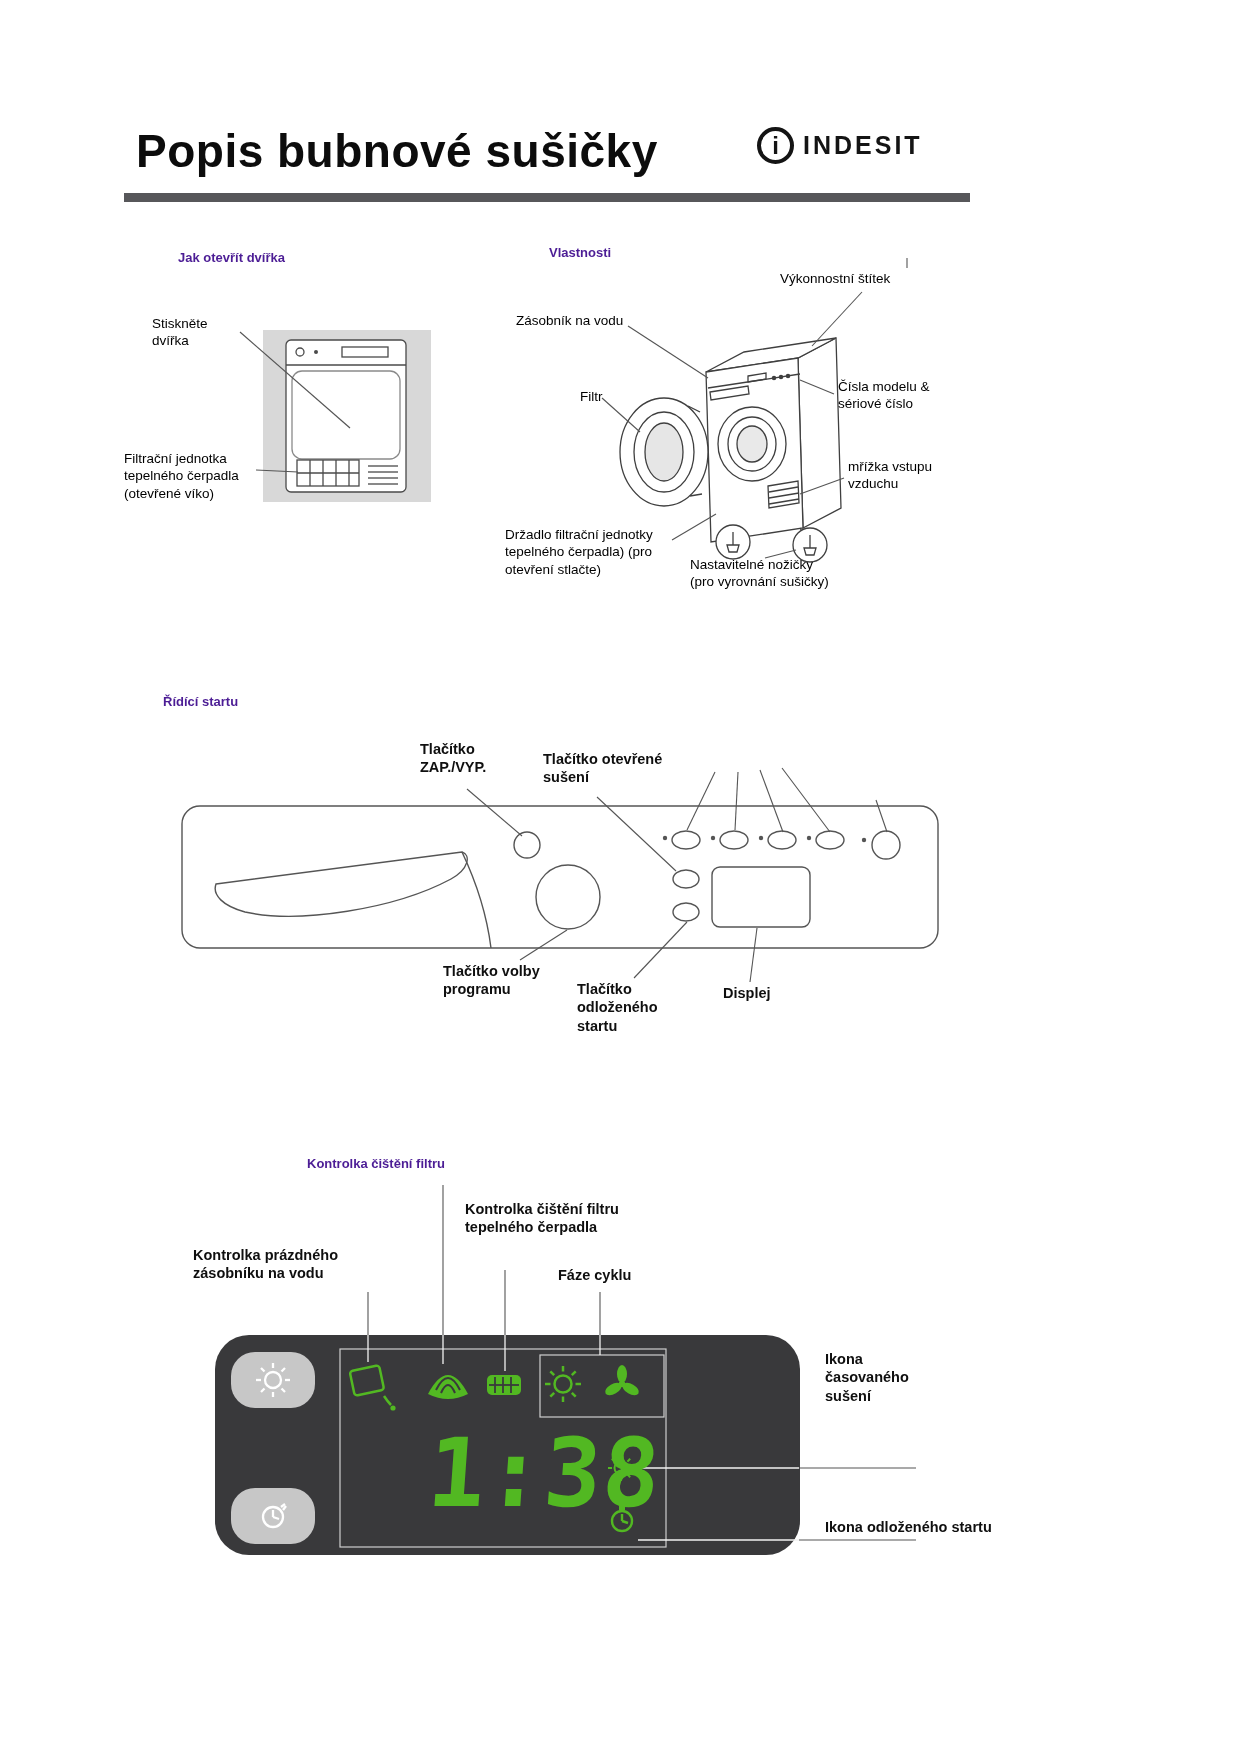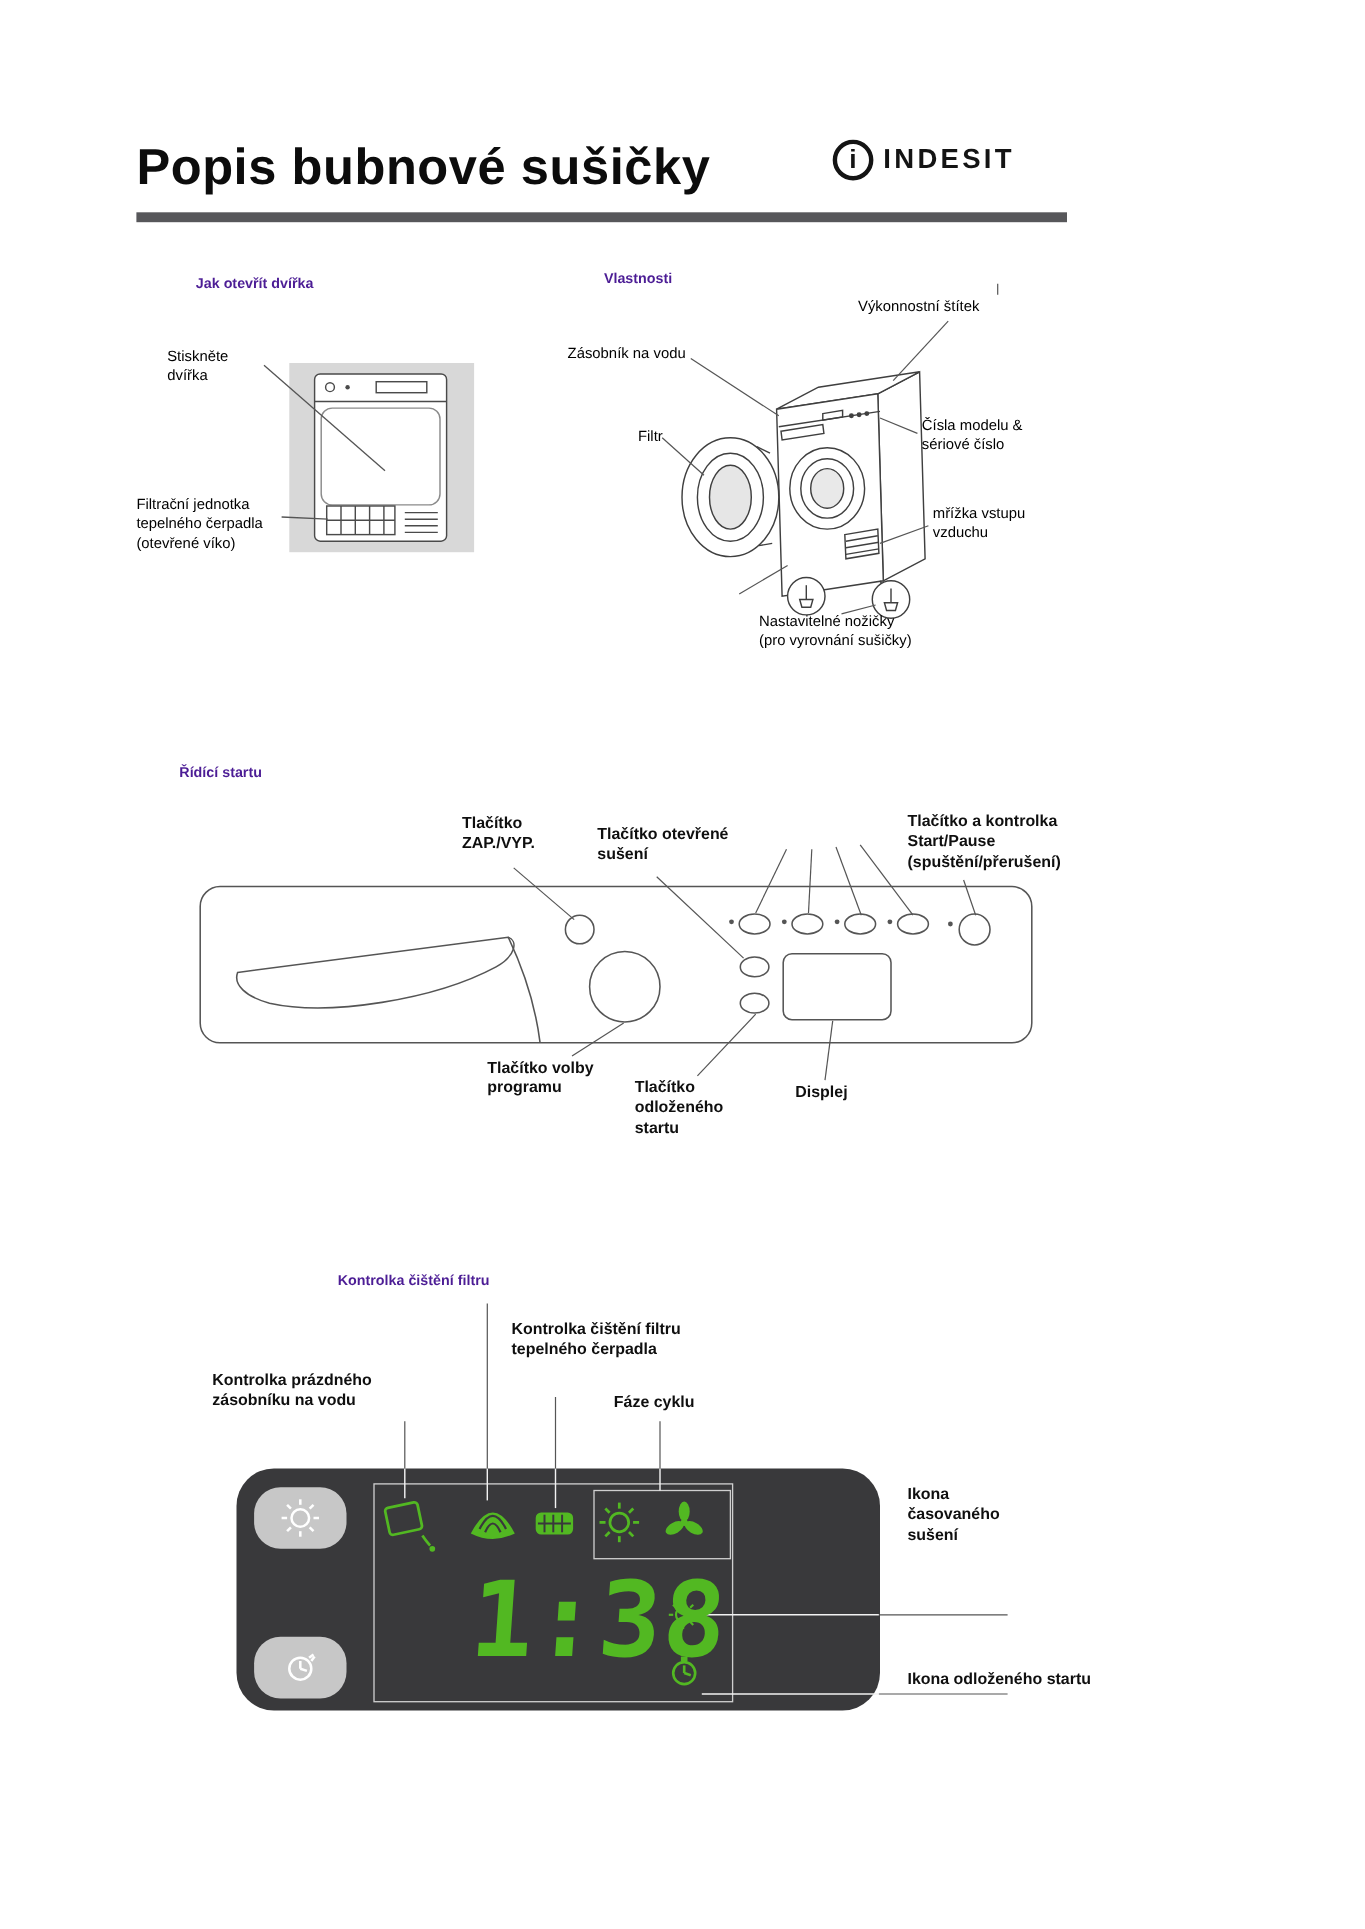--- a/index.html
+++ b/index.html
@@ -4,21 +4,21 @@
 <style>
   * { margin:0; padding:0; box-sizing:border-box; }
   html,body { background:#ffffff; }
   body { font-family:"Liberation Sans", sans-serif; color:#111; }
   .page { position:relative; width:1241px; height:1754px; background:#fff; overflow:hidden; }
   svg.layer { position:absolute; left:0; top:0; z-index:1; }
   .lbl, .lbl-b, .title, .seg, .logo, .rule, .h { position:absolute; z-index:2; }
   .lbl  { font-size:13.5px; line-height:1.28; color:#000000; }
   .lbl-b{ font-size:14.5px; font-weight:bold; line-height:1.26; color:#0f0f0f; }
   .h    { font-size:13px; font-weight:bold; color:#4c1d95; }
-  .title{ font-size:46px; font-weight:bold; letter-spacing:0.5px; color:#0c0c0c; }
+  .title{ font-size:46px; font-weight:bold; letter-spacing:0.5px; color:#0c0c0c;margin-left:12px; }
   .rule { background:#57575a; }
   .logo { display:flex; align-items:center; gap:9px; }
   .logo-circle { width:37px; height:37px; border:4px solid #141414; border-radius:50%;
                  display:flex; align-items:center; justify-content:center;
                  font-weight:bold; font-size:24px; color:#141414; }
   .logo-text { font-size:25px; font-weight:bold; letter-spacing:3px; color:#141414; }
   .seg { font-family:"DejaVu Sans Mono", monospace; font-weight:bold; color:#52b822;
          font-size:95px; letter-spacing:1px; transform:skewX(-4deg); z-index:3; }
 </style>
 </head>
@@ -257,26 +257,26 @@
   <div class="h" style="left:178px;top:250px">Jak otevřít dvířka</div>
   <div class="lbl" style="left:152px;top:315px;width:86px">Stiskněte dvířka</div>
   <div class="lbl" style="left:124px;top:450px;width:158px">Filtrační jednotka tepelného čerpadla (otevřené víko)</div>
 
   <div class="h" style="left:549px;top:245px">Vlastnosti</div>
   <div class="lbl" style="left:780px;top:270px;width:170px">Výkonnostní štítek</div>
   <div class="lbl" style="left:516px;top:312px;width:140px">Zásobník na vodu</div>
   <div class="lbl" style="left:580px;top:388px;width:60px">Filtr</div>
   <div class="lbl" style="left:838px;top:378px;width:118px">Čísla modelu &amp; sériové číslo</div>
   <div class="lbl" style="left:848px;top:458px;width:100px">mřížka vstupu vzduchu</div>
+  <div class="lbl" style="left:505px;top:526px;width:182px">Držadlo filtrační jednotky tepelného čerpadla) (pro otevření stlačte)</div>
   <div class="lbl" style="left:690px;top:556px;width:140px">Nastavitelné nožičky (pro vyrovnání sušičky)</div>
 
   <div class="h" style="left:163px;top:694px">Řídící startu</div>
   <div class="lbl-b" style="left:420px;top:740px;width:104px">Tlačítko ZAP./VYP.</div>
   <div class="lbl-b" style="left:543px;top:750px;width:140px">Tlačítko otevřené sušení</div>
-  <div class="lbl-b" style="left:825px;top:738px;width:168px">Tlačítko a kontrolka Start/Pause (spuštění/přerušení)</div>
   <div class="lbl-b" style="left:443px;top:962px;width:118px">Tlačítko volby programu</div>
   <div class="lbl-b" style="left:577px;top:980px;width:112px">Tlačítko odloženého startu</div>
   <div class="lbl-b" style="left:723px;top:984px">Displej</div>
 
   <div class="h" style="left:307px;top:1156px">Kontrolka čištění filtru</div>
   <div class="lbl-b" style="left:465px;top:1200px;width:162px">Kontrolka čištění filtru tepelného čerpadla</div>
   <div class="lbl-b" style="left:193px;top:1246px;width:200px">Kontrolka prázdného zásobníku na vodu</div>
   <div class="lbl-b" style="left:558px;top:1266px">Fáze cyklu</div>
   <div class="lbl-b" style="left:825px;top:1350px;width:120px">Ikona časovaného sušení</div>
   <div class="lbl-b" style="left:825px;top:1518px;width:178px">Ikona odloženého startu</div>

